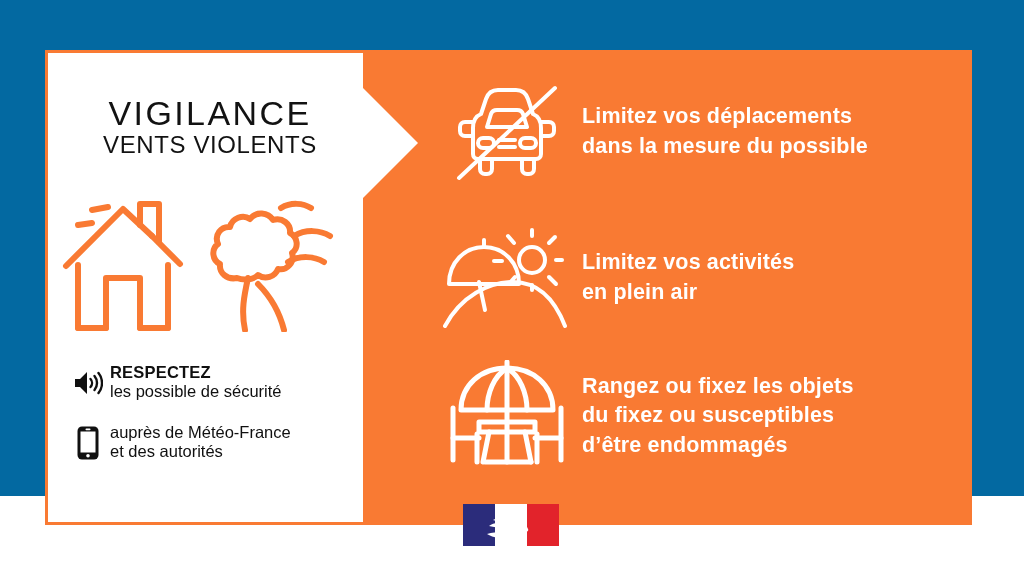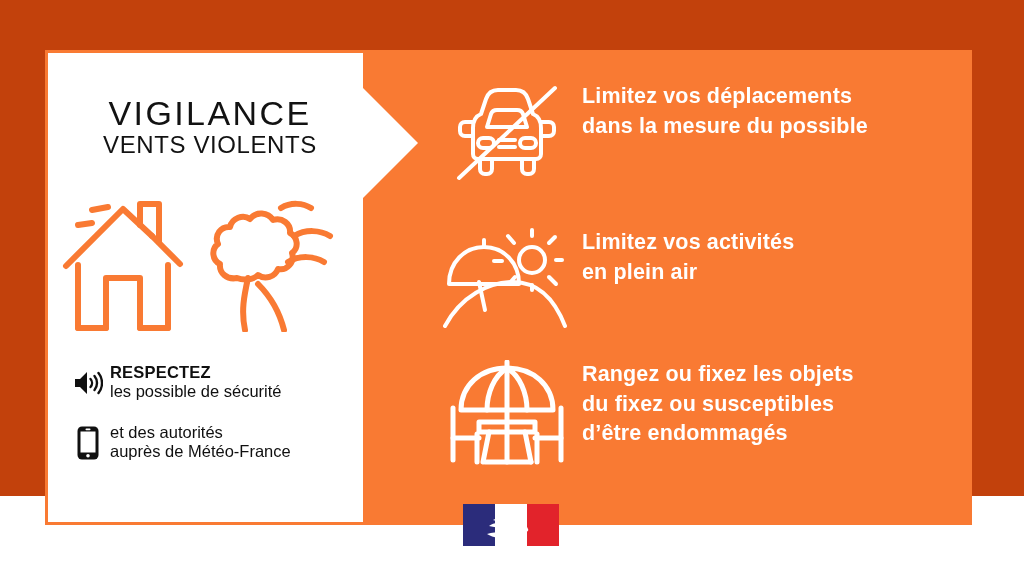--- a/index.html
+++ b/index.html
@@ -11,21 +11,21 @@
     width: 1024px;
     height: 576px;
     font-family: "Liberation Sans", sans-serif;
     overflow: hidden;
   }
 
   #poster {
     position: relative;
     width: 1024px;
     height: 496px;
-    background: #c2410c;
+    background: #0369a1;
   }
 
   
   .orange-panel {
     position: absolute;
     left: 363px;
     top: 50px;
     width: 609px;
     height: 475px;
     background: #F97A33;
@@ -116,21 +116,21 @@
     white-space: nowrap;
   }
 
   #item-respectez { left: 66px; top: 363px; }
   #item-informez  { left: 66px; top: 423px; }
 
   
   .advice-row {
     position: absolute;
     display: flex;
-    align-items: flex-start;
+    align-items: center;
   }
   .advice-icon {
     flex: 0 0 150px;
     display: flex;
     justify-content: center;
     align-items: center;
   }
   .advice-text {
     color: #ffffff;
     font-weight: 700;
@@ -240,22 +240,22 @@
   <div class="black-item" id="item-informez">
     <div class="icon-slot">
       <svg width="24" height="36" viewBox="0 0 24 36">
         <rect x="1.5" y="1.5" width="21" height="33" rx="4.5" ry="4.5" fill="#101010"></rect>
         <rect x="4.5" y="6.5" width="15" height="21" fill="#ffffff"></rect>
         <rect x="9.5" y="3.6" width="5" height="1.6" rx="0.8" fill="#ffffff"></rect>
         <circle cx="12" cy="30.8" r="1.8" fill="#ffffff"></circle>
       </svg>
     </div>
     <div class="txt">
+      <div class="sub-line">auprès de Météo-France</div>
       <div class="sub-line">et des autorités</div>
-      <div class="sub-line">auprès de Météo-France</div>
     </div>
   </div>
 
   <div class="advice-row" id="advice-0">
     <div class="advice-icon">
       <svg width="112" height="100" viewBox="0 0 112 100">
         <g fill="none" stroke="#ffffff" stroke-width="4" stroke-linecap="round" stroke-linejoin="round">
 
           <path d="M22 46 c0 -8 3 -12 8 -14 l5 -15 c2 -6 6 -9 12 -9 h18 c6 0 10 3 12 9 l5 15 c5 2 8 6 8 14 v26 c0 3 -2 5 -5 5 h-58 c-3 0 -5 -2 -5 -5 Z"></path>
 

